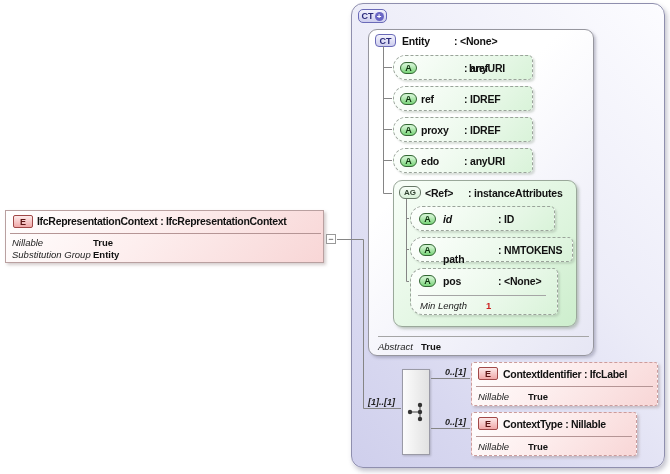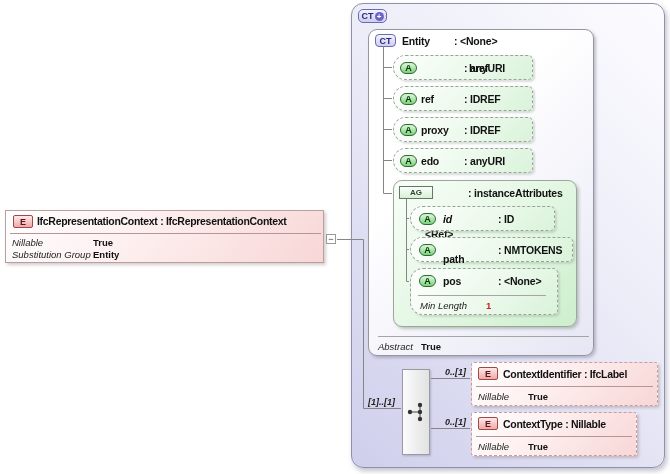--- a/index.html
+++ b/index.html
@@ -56,22 +56,22 @@
               background:linear-gradient(180deg,#f4f4fd,#cdcdee); }
   .badge-ctplus { width:29px; height:14px; font-size:9px; color:#2a2a7a;
               border:1px solid #6a6ab8; border-radius:5px; gap:1px;
               background:linear-gradient(180deg,#f4f4fd,#cdcdee); }
   .plus-dot { display:inline-flex; align-items:center; justify-content:center;
               width:9px; height:9px; border-radius:50%; background:#6a66c4;
               color:#fff; font-size:8px; line-height:9px; font-weight:bold; }
   .badge-a  { width:17px; height:12px; font-size:9px; color:#0c300c;
               border:1px solid #336633; border-radius:6px;
               background:linear-gradient(180deg,#ccf2cc 20%,#77d377); }
-  .badge-ag { width:34px; height:13px; font-size:8px; color:#334433;
-              border:1px solid #667766; border-radius:0;
+  .badge-ag { width:22px; height:13px; font-size:8px; color:#334433;
+              border:1px solid #667766; border-radius:6px;
               background:linear-gradient(180deg,#f8fff8,#d8efd8); }
 
   
   .title    { font-size:10.5px; font-weight:bold; letter-spacing:-.3px; white-space:nowrap; z-index:5; }
   .title-lg { font-size:11px; font-weight:bold; letter-spacing:-.2px; white-space:nowrap; z-index:5; }
   .tname    { font-size:10.5px; font-weight:bold; letter-spacing:-.2px; white-space:nowrap; z-index:5; }
   .plabel   { font-size:9.5px; font-style:italic; color:#222; white-space:nowrap; z-index:5; }
   .pvalue   { font-size:9.5px; font-weight:bold; color:#111; white-space:nowrap; z-index:5; }
   .pvalue.red { color:#cc2222; }
   .card     { font-size:9px; font-weight:bold; font-style:italic; color:#222; white-space:nowrap; z-index:6; }
@@ -121,21 +121,21 @@
     <span class="abs tname" style="left:70px; top:6px;">: IDREF</span>
   </div>
   <div class="abs attr-tag" style="left:393px; top:148px; width:140px; height:25px;">
     <div class="abs badge badge-a" style="left:6px; top:6px;">A</div>
     <span class="abs tname" style="left:27px; top:6px;">edo</span>
     <span class="abs tname" style="left:70px; top:6px;">: anyURI</span>
   </div>
 
   <div class="abs ag-box" style="left:393px; top:180px; width:184px; height:147px;">
     <div class="abs badge badge-ag" style="left:5px; top:5px;">AG</div>
-    <span class="abs tname" style="left:31px; top:6px;margin-top:41px;">&lt;Ref&gt;</span>
+    <span class="abs tname" style="left:31px; top:6px;">&lt;Ref&gt;</span>
     <span class="abs tname" style="left:74px; top:6px;">: instanceAttributes</span>
   </div>
 
   <div class="abs attr-tag" style="left:410px; top:206px; width:145px; height:25px;">
     <div class="abs badge badge-a" style="left:8px; top:6px;">A</div>
     <span class="abs tname" style="left:32px; top:6px;font-style:italic;">id</span>
     <span class="abs tname" style="left:87px; top:6px;">: ID</span>
   </div>
   <div class="abs attr-tag" style="left:410px; top:237px; width:163px; height:25px;">
     <div class="abs badge badge-a" style="left:8px; top:6px;">A</div>

